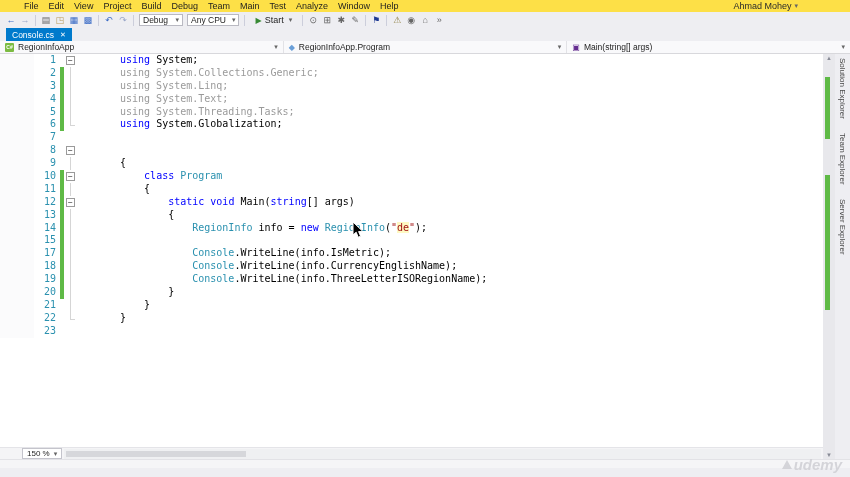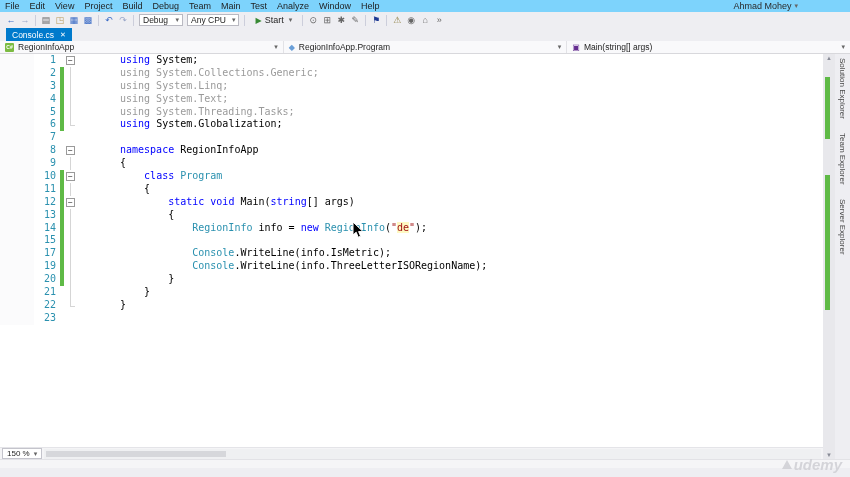--- a/index.html
+++ b/index.html
@@ -1,20 +1,20 @@
 <!DOCTYPE html>
 <html><head>
 <meta charset="utf-8">
 <style>
   * { margin:0; padding:0; box-sizing:border-box; }
   html,body { width:850px; height:477px; overflow:hidden; }
   body { font-family:"Liberation Sans", sans-serif; background:#eeeef2; position:relative; color:#1e1e1e; }
 
   
-  #menubar { height:12px; display:flex; align-items:center; font-size:9px; padding-left:0; background:#7dd3fc; }
+  #menubar { height:12px; display:flex; align-items:center; font-size:9px; padding-left:19px; background:#fde047; }
   .menu-item { padding:0 5px; cursor:default; }
   #user-area { margin-left:auto; margin-right:52px; display:flex; align-items:center; gap:3px; font-size:9px; color:#2a2a2a; }
   .chev { font-size:7px; color:#666; }
 
   
   #toolbar { height:16px; display:flex; align-items:center; font-size:9px; padding-left:4px; background:#eeeef2; }
   .tb-icon { width:14px; text-align:center; font-size:9px; color:#666; cursor:default; }
   .tb-sep { width:1px; height:11px; background:#cccedb; margin:0 3px; display:inline-block; }
   .combo { background:#fff; border:1px solid #b9b9c2; height:12px; display:flex; align-items:center; font-size:8.5px; padding:0 3px; margin:0 2px; min-width:44px; }
   .combo .combo-label { flex:1; padding-right:6px; white-space:nowrap; }
@@ -52,21 +52,21 @@
   .fend::after { content:''; position:absolute; left:6px; top:7px; width:5px; height:1px; background:#d5d5d5; }
   .codetxt { padding-left:2px;margin-left:40px; }
   .tk-k { color:#0000ff; }
   .tk-t { color:#2b91af; }
   .tk-s { color:#a31515; }
   .tk-p { color:#000; }
   .tk-g { color:#9a9a9a; }
   .tk-h { color:#a31515; background:#fef9c3; }
 
   
-  #bottom-row { height:12px; display:flex; align-items:center; background:#f4f4f6; border-top:1px solid #e4e4e8; }
+  #bottom-row { height:12px; display:flex; align-items:center; background:#f4f4f6; border-top:1px solid #e4e4e8;padding-left:20px; }
   #zoom-control { background:#fff; border:1px solid #c4c4cc; height:11px; display:flex; align-items:center; gap:4px; font-size:8px; padding:0 4px; margin-left:2px; min-width:34px; }
   #hscroll { flex:1; height:10px; background:#eff0f2; margin:0 2px; position:relative; }
   #hscroll-thumb { position:absolute; left:2px; top:2px; height:6px; width:180px; background:#d6d7db; }
 
   
   #vscroll { width:12px; background:#e8e8ec; position:relative; flex:none; }
   .vs-arrow { position:absolute; left:0; width:12px; text-align:center; font-size:6px; color:#888b96; }
   .vs-arrow.up { top:1px; }
   .vs-arrow.down { bottom:1px; }
   .smark { position:absolute; left:2px; width:5px; background:#5fba46; }
@@ -180,29 +180,30 @@
 <div id="editor">
   <div id="editor-main">
     <div id="code-lines">
         <div class="line"><span class="ind-margin"></span><span class="lnum">1</span><span class="chg"></span><span class="fold"><span class="fbox">−</span></span><span class="codetxt"><span class="tk-k">using</span><span class="tk-p"> System;</span></span></div>
         <div class="line"><span class="ind-margin"></span><span class="lnum">2</span><span class="chg on"></span><span class="fold fline"></span><span class="codetxt"><span class="tk-g">using System.Collections.Generic;</span></span></div>
         <div class="line"><span class="ind-margin"></span><span class="lnum">3</span><span class="chg on"></span><span class="fold fline"></span><span class="codetxt"><span class="tk-g">using System.Linq;</span></span></div>
         <div class="line"><span class="ind-margin"></span><span class="lnum">4</span><span class="chg on"></span><span class="fold fline"></span><span class="codetxt"><span class="tk-g">using System.Text;</span></span></div>
         <div class="line"><span class="ind-margin"></span><span class="lnum">5</span><span class="chg on"></span><span class="fold fline"></span><span class="codetxt"><span class="tk-g">using System.Threading.Tasks;</span></span></div>
         <div class="line"><span class="ind-margin"></span><span class="lnum">6</span><span class="chg on"></span><span class="fold fend"></span><span class="codetxt"><span class="tk-k">using</span><span class="tk-p"> System.Globalization;</span></span></div>
         <div class="line"><span class="ind-margin"></span><span class="lnum">7</span><span class="chg"></span><span class="fold"></span><span class="codetxt"></span></div>
-        <div class="line"><span class="ind-margin"></span><span class="lnum">8</span><span class="chg"></span><span class="fold"><span class="fbox">−</span></span><span class="codetxt"><span class="tk-k">namespace</span><span class="tk-p"> RegionInfoApp</span></span></div>
+        <div class="line"><span class="ind-margin"></span><span class="lnum">8</span><span class="chg"></span><span class="fold"><span class="fbox">−</span></span></div>
         <div class="line"><span class="ind-margin"></span><span class="lnum">9</span><span class="chg"></span><span class="fold fline"></span><span class="codetxt"><span class="tk-p">{</span></span></div>
         <div class="line"><span class="ind-margin"></span><span class="lnum">10</span><span class="chg on"></span><span class="fold"><span class="fbox">−</span></span><span class="codetxt"><span class="tk-p">    </span><span class="tk-k">class</span><span class="tk-p"> </span><span class="tk-t">Program</span></span></div>
         <div class="line"><span class="ind-margin"></span><span class="lnum">11</span><span class="chg on"></span><span class="fold fline"></span><span class="codetxt"><span class="tk-p">    {</span></span></div>
         <div class="line"><span class="ind-margin"></span><span class="lnum">12</span><span class="chg on"></span><span class="fold"><span class="fbox">−</span></span><span class="codetxt"><span class="tk-p">        </span><span class="tk-k">static</span><span class="tk-p"> </span><span class="tk-k">void</span><span class="tk-p"> Main(</span><span class="tk-k">string</span><span class="tk-p">[] args)</span></span></div>
         <div class="line"><span class="ind-margin"></span><span class="lnum">13</span><span class="chg on"></span><span class="fold fline"></span><span class="codetxt"><span class="tk-p">        {</span></span></div>
         <div class="line"><span class="ind-margin"></span><span class="lnum">14</span><span class="chg on"></span><span class="fold fline"></span><span class="codetxt"><span class="tk-p">            </span><span class="tk-t">RegionInfo</span><span class="tk-p"> info = </span><span class="tk-k">new</span><span class="tk-p"> </span><span class="tk-t">RegionInfo</span><span class="tk-p">(</span><span class="tk-s">"</span><span class="tk-h">de</span><span class="tk-s">"</span><span class="tk-p">);</span></span></div>
         <div class="line"><span class="ind-margin"></span><span class="lnum">15</span><span class="chg on"></span><span class="fold fline"></span><span class="codetxt"></span></div>
         <div class="line"><span class="ind-margin"></span><span class="lnum">17</span><span class="chg on"></span><span class="fold fline"></span><span class="codetxt"><span class="tk-p">            </span><span class="tk-t">Console</span><span class="tk-p">.WriteLine(info.IsMetric);</span></span></div>
+        <div class="line"><span class="ind-margin"></span><span class="lnum">18</span><span class="chg on"></span><span class="fold fline"></span><span class="codetxt"><span class="tk-p">            </span><span class="tk-t">Console</span><span class="tk-p">.WriteLine(info.CurrencyEnglishName);</span></span></div>
         <div class="line"><span class="ind-margin"></span><span class="lnum">19</span><span class="chg on"></span><span class="fold fline"></span><span class="codetxt"><span class="tk-p">            </span><span class="tk-t">Console</span><span class="tk-p">.WriteLine(info.ThreeLetterISORegionName);</span></span></div>
         <div class="line"><span class="ind-margin"></span><span class="lnum">20</span><span class="chg on"></span><span class="fold fline"></span><span class="codetxt"><span class="tk-p">        }</span></span></div>
         <div class="line"><span class="ind-margin"></span><span class="lnum">21</span><span class="chg"></span><span class="fold fline"></span><span class="codetxt"><span class="tk-p">    }</span></span></div>
         <div class="line"><span class="ind-margin"></span><span class="lnum">22</span><span class="chg"></span><span class="fold fend"></span><span class="codetxt"><span class="tk-p">}</span></span></div>
         <div class="line"><span class="ind-margin"></span><span class="lnum">23</span><span class="chg"></span><span class="fold"></span><span class="codetxt"></span></div>
       </div>
     <div id="bottom-row">
       <span id="zoom-control">
         <span>150 %</span>
         <span class="chev">▾</span>

